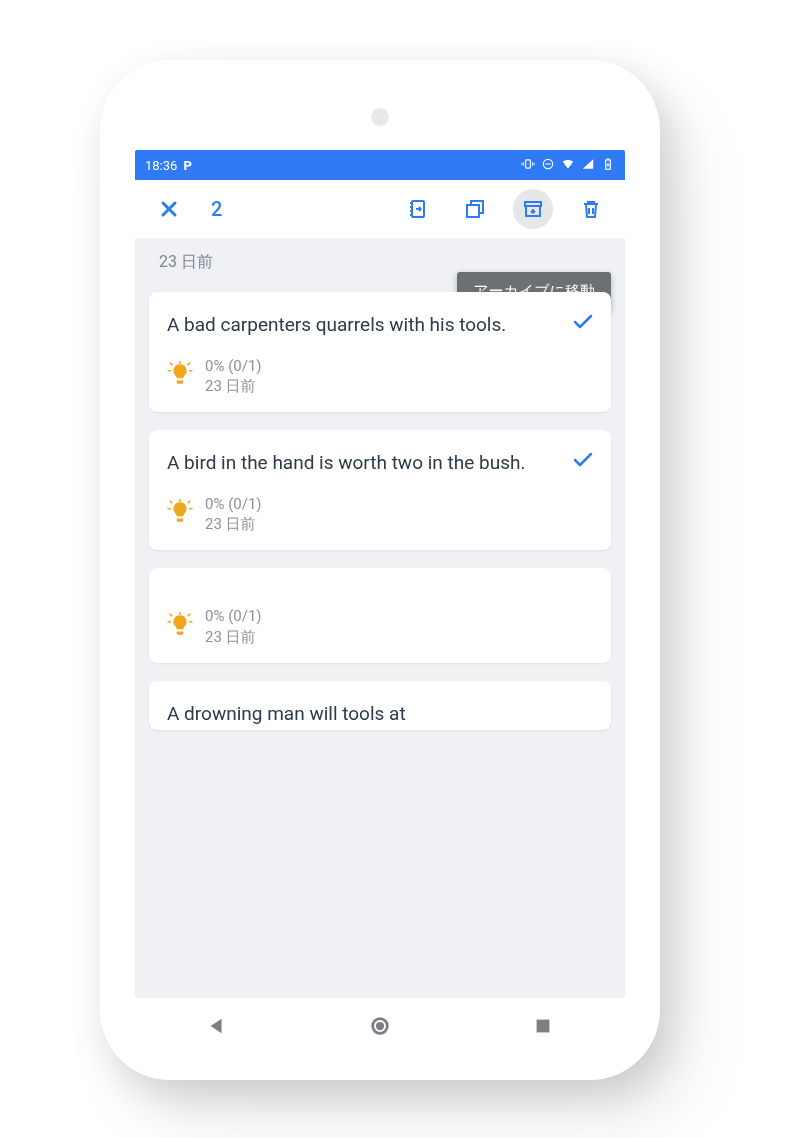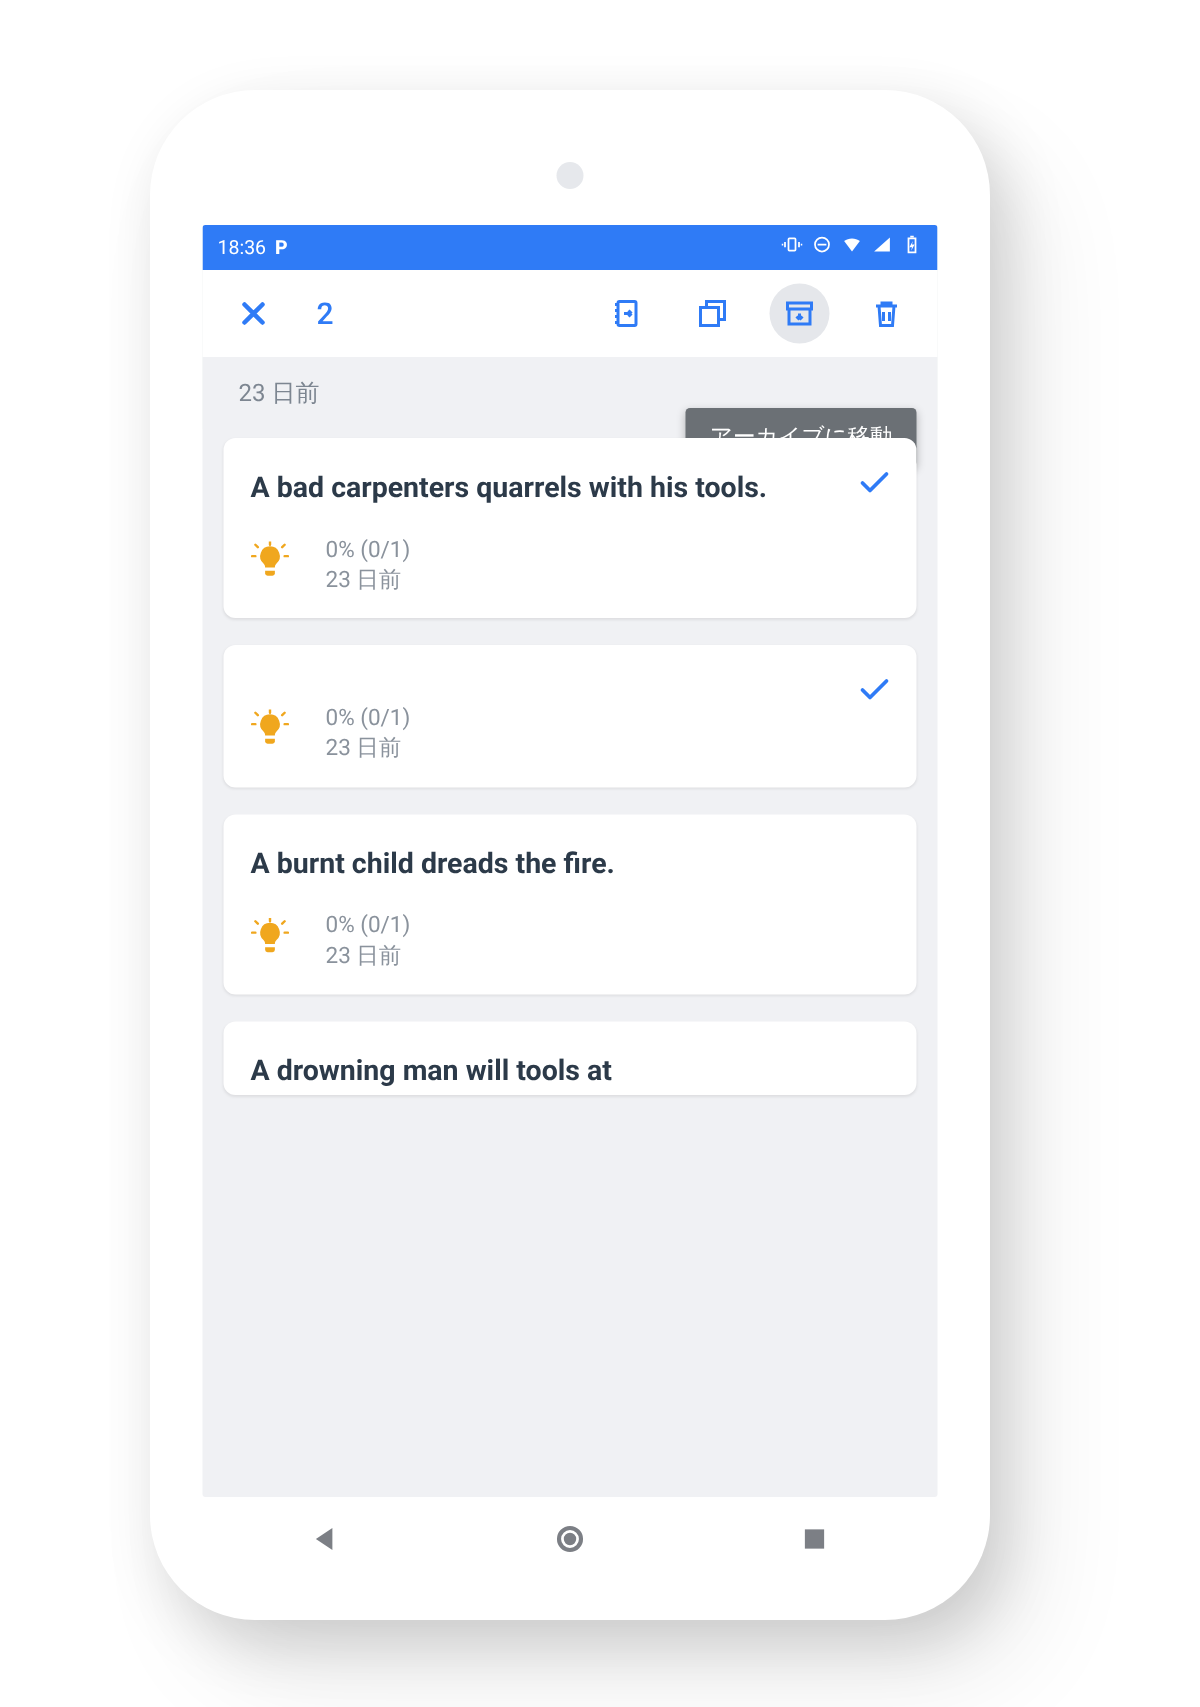--- a/index.html
+++ b/index.html
@@ -117,34 +117,34 @@
   .card {
     background:#fff;
     border-radius:8px;
     box-shadow:0 1px 2px rgba(0,0,0,.08);
     padding:20px 18px 16px 18px;
     position:relative;
   }
   .card .title {
     color:#2c3a49;
     font-size:19px;
-    font-weight:700;
+    font-weight:400;
     line-height:1.35;
     padding-right:36px;
   }
   .card .check {
     position:absolute;
     right:16px; top:18px;
     color:#2f7bf6;
   }
   .card .check svg { width:24px; height:24px; }
   .card .meta {
     display:flex;
     align-items:center;
-    gap:24px;
+    gap:12px;
     margin-top:18px;
   }
   .card .bulb { color:#f0a71e; }
   .card .bulb svg { width:26px; height:26px; }
   .card .stats {
     color:#8a929c;
     font-size:15px;
     line-height:1.35;
   }
   
@@ -264,20 +264,21 @@
               </svg>
           </span>
           <div class="stats">
             <div>0% (0/1)</div>
             <div>23 日前</div>
           </div>
         </div>
       </div>
 
       <div class="card">
+        <div class="title">A bird in the hand is worth two in the bush.</div>
         <div class="check">
           <svg viewBox="0 0 24 24" fill="none" stroke="currentColor" stroke-width="2.5" stroke-linecap="round" stroke-linejoin="round">
               <path d="M4 12l5 5L20 6"></path>
             </svg>
         </div>
         <div class="meta">
           <span class="bulb">
             <svg viewBox="0 0 24 24" fill="currentColor">
                 <path d="M12 3a6 6 0 0 0-4 10.5c.7.7 1 1.5 1 2.5h6c0-1 .3-1.8 1-2.5A6 6 0 0 0 12 3z"></path>
                 <path d="M9 18h6v1.5a1.5 1.5 0 0 1-1.5 1.5h-3A1.5 1.5 0 0 1 9 19.5V18z"></path>
@@ -285,21 +286,20 @@
               </svg>
           </span>
           <div class="stats">
             <div>0% (0/1)</div>
             <div>23 日前</div>
           </div>
         </div>
       </div>
 
       <div class="card">
-        <div class="title">A burnt child dreads the fire.</div>
         <div class="meta">
           <span class="bulb">
             <svg viewBox="0 0 24 24" fill="currentColor">
                 <path d="M12 3a6 6 0 0 0-4 10.5c.7.7 1 1.5 1 2.5h6c0-1 .3-1.8 1-2.5A6 6 0 0 0 12 3z"></path>
                 <path d="M9 18h6v1.5a1.5 1.5 0 0 1-1.5 1.5h-3A1.5 1.5 0 0 1 9 19.5V18z"></path>
                 <path d="M12 0v2M3 9H1M23 9h-2M4.5 3.5L3 2M19.5 3.5L21 2" stroke="currentColor" stroke-width="1.5" fill="none" stroke-linecap="round"></path>
               </svg>
           </span>
           <div class="stats">
             <div>0% (0/1)</div>

